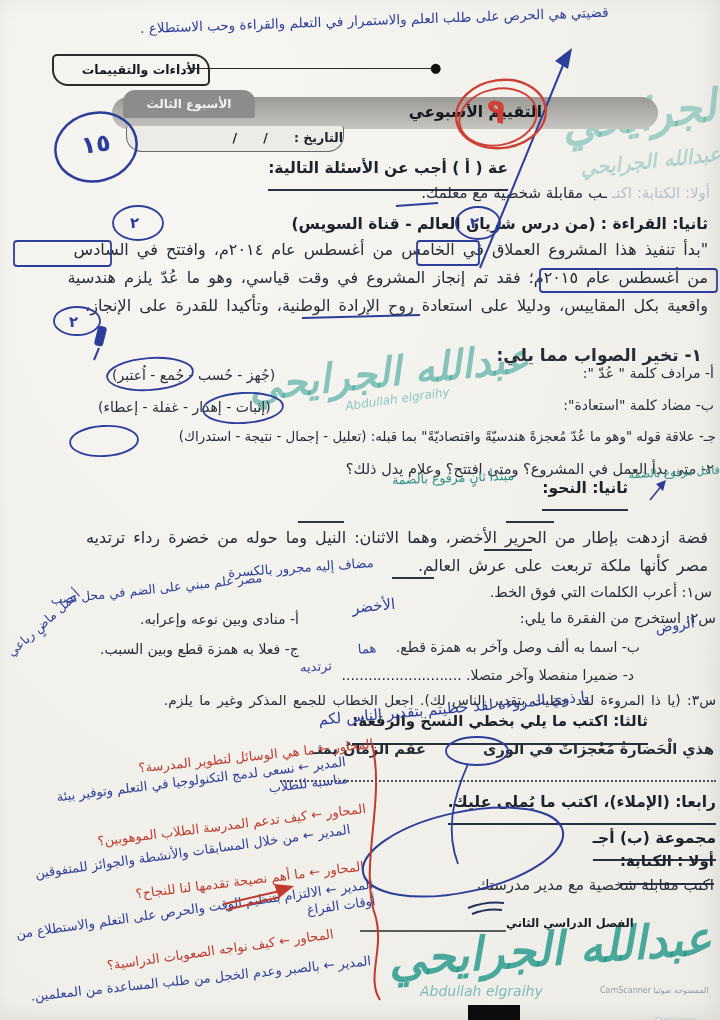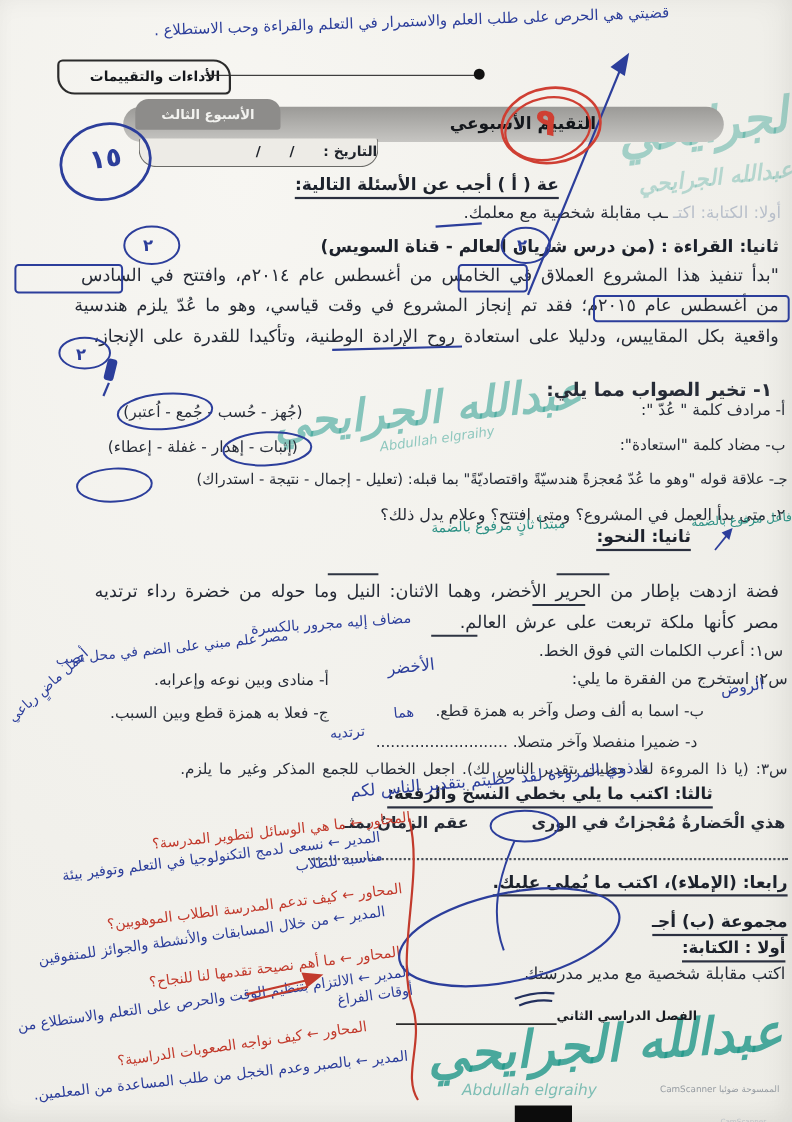--- a/index.html
+++ b/index.html
@@ -2,21 +2,21 @@
 <html lang="ar"><head>
 <meta charset="utf-8">
 <style>
   html,body{margin:0;padding:0;background:#e8e7e2;}
   .page{position:relative;width:720px;height:1020px;overflow:hidden;
     background:radial-gradient(ellipse at 30% 15%, #f7f6f2 0%, #f1f0eb 55%, #edece6 100%);
     box-shadow:inset -10px 0 24px rgba(0,0,0,.045), inset 0 -8px 18px rgba(0,0,0,.03);
     font-family:"DejaVu Sans","Liberation Sans",sans-serif;}
   .t{position:absolute;direction:rtl;white-space:nowrap;color:#272c37;font-size:14px;line-height:1.3;}
   .b{font-weight:bold;color:#1d222c;}
-  .u{border-bottom:2px solid #2b3040;padding-bottom:1px;}
+  .u{border-bottom:2px solid #2b3040;padding-bottom:11px;}
   .pre{white-space:pre;}
   .faint{color:#b8bfca;}
   .hw{color:#2c3e9b;}
   .hwr{color:#c23a2c;}
   .teal{color:#2a8f83;}
   .wrap{white-space:normal;text-align:right;}
   .wm{color:rgba(42,157,143,.55);font-weight:bold;font-style:italic;letter-spacing:1px;}
   
   #topNote{left:140px;top:10px;width:578px;font-size:13.5px;transform:rotate(-2deg);text-align:left;}
   #banner{left:52px;top:54px;width:134px;height:28px;border:2.2px solid #2b2b2b;border-radius:5px 16px 5px 16px;

